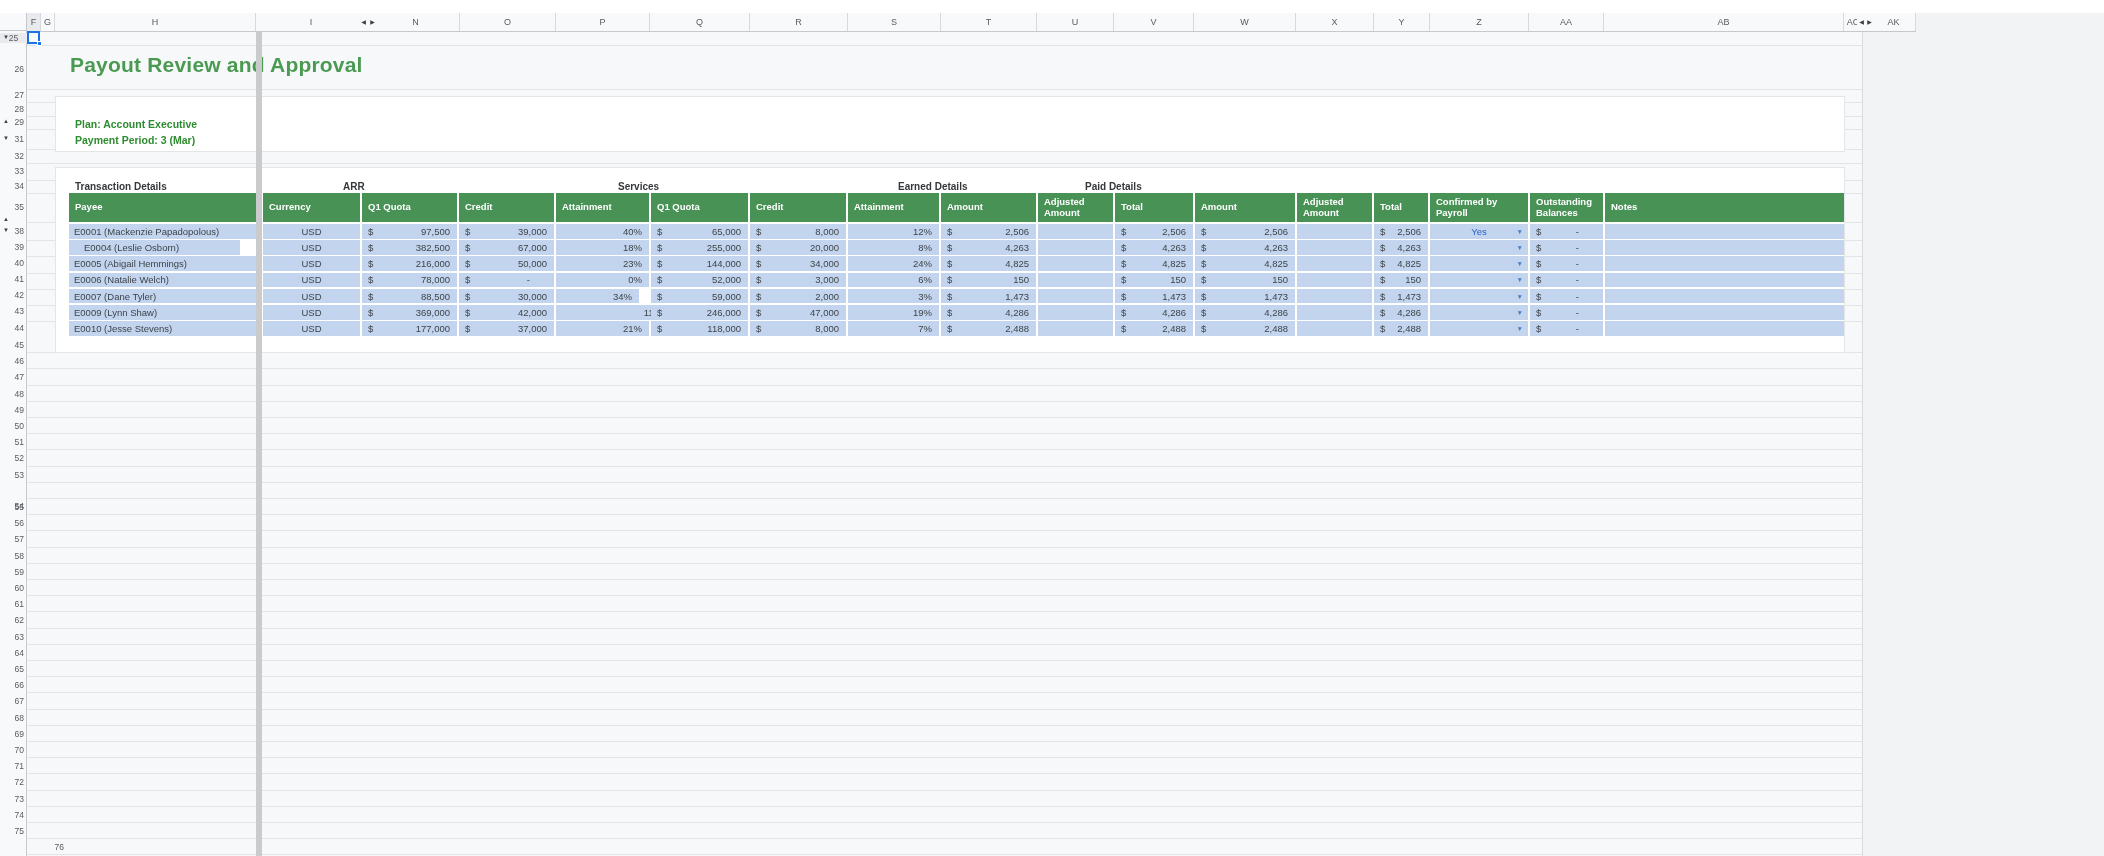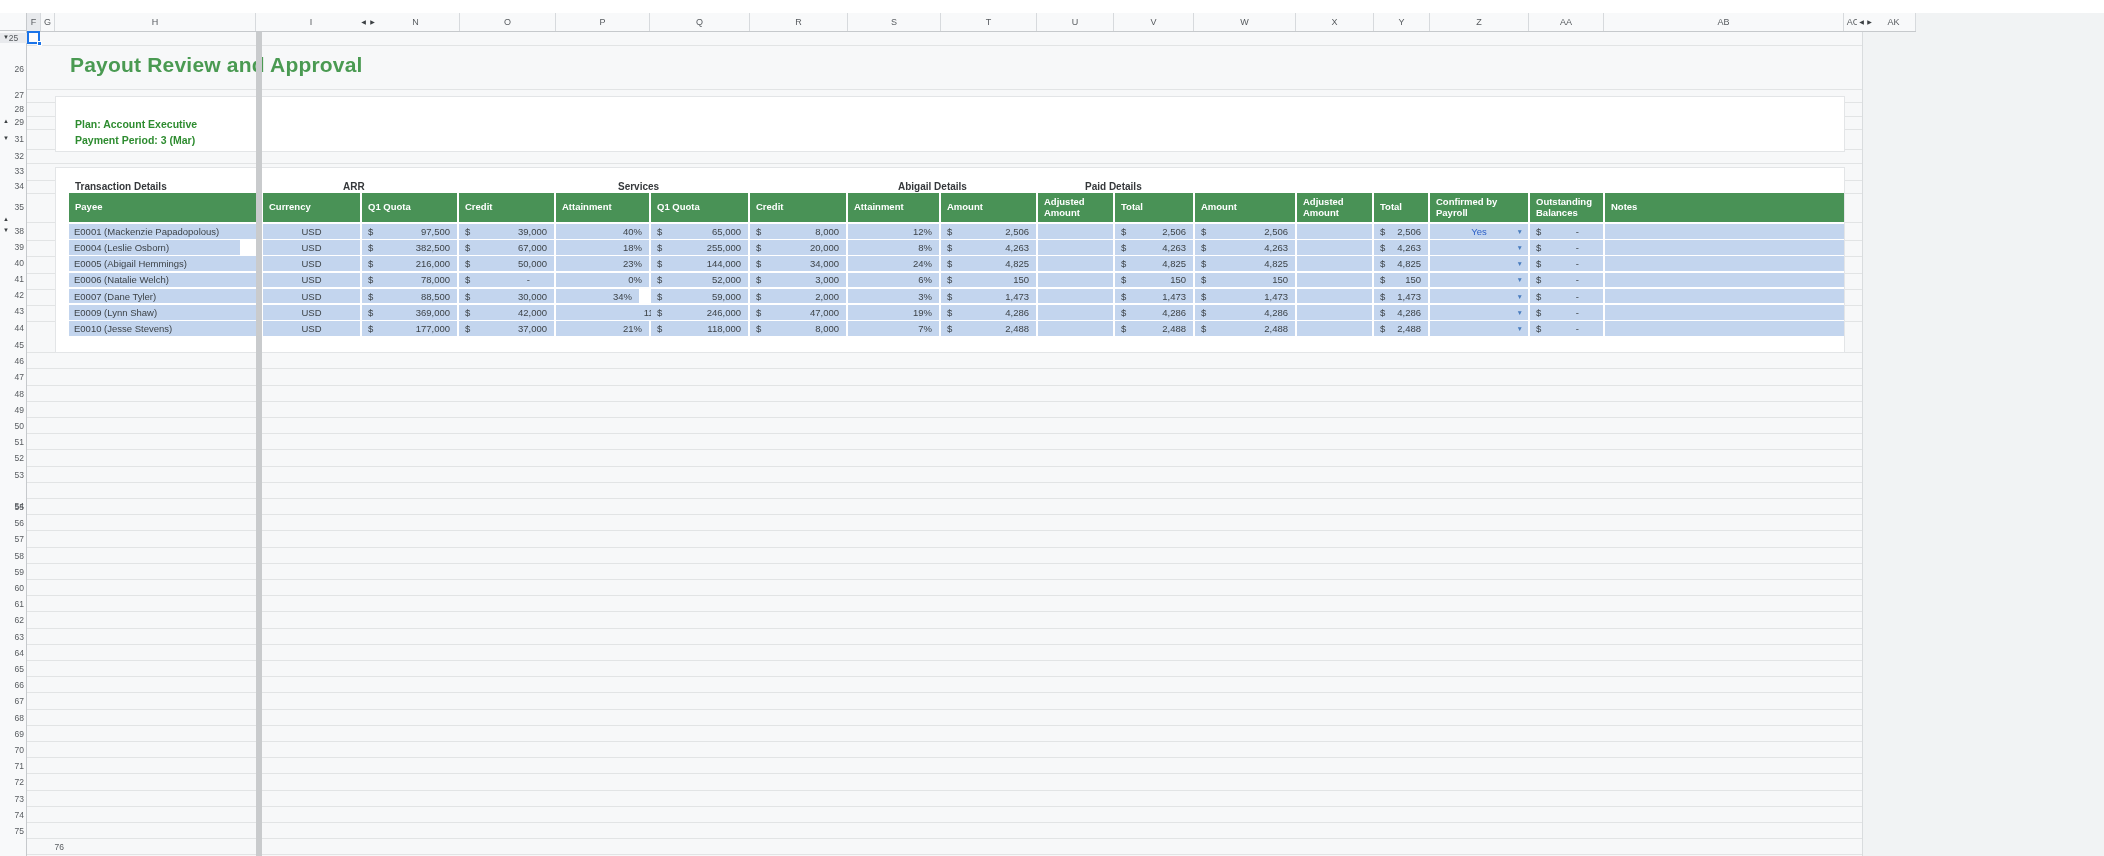--- a/index.html
+++ b/index.html
@@ -99,21 +99,21 @@
   <div class="abs card" style="left:55px;top:167px;width:1790px;height:186px"></div>
 
   <div class="abs title">Payout Review and Approval</div>
   <div class="abs planline" style="top:118px">Plan: Account Executive</div>
   <div class="abs planline" style="top:134px">Payment Period: 3 (Mar)</div>
 
   <div id="tablegen">
       <div class="abs grouplabel" style="left: 75px;">Transaction Details</div>
       <div class="abs grouplabel" style="left: 343px;">ARR</div>
       <div class="abs grouplabel" style="left: 618px;">Services</div>
-      <div class="abs grouplabel" style="left: 898px;">Abigail Details</div>
+      <div class="abs grouplabel" style="left: 898px;">Earned Details</div>
       <div class="abs grouplabel" style="left: 1085px;">Paid Details</div>
       <div class="abs hcell" style="left: 69px; width: 187px;">
         <span>Payee</span>
       </div>
       <div class="abs hcell" style="left: 263px; width: 97px;">
         <span>Currency</span>
       </div>
       <div class="abs hcell" style="left: 362px; width: 95px;">
         <span>Q1 Quota</span>
       </div>
@@ -199,21 +199,21 @@
       </div>
       <div class="abs dcell" style="left: 1430px; top: 224px; width: 98px; position: absolute;">
         <span class="yes-text">Yes</span>
         <span class="dd-caret">▼</span>
       </div>
       <div class="abs dcell" style="left: 1530px; top: 224px; width: 73px; position: absolute;">
         <span class="money-d">$</span>
         <span class="money-v dash">-</span>
       </div>
       <div class="abs dcell" style="left: 1605px; top: 224px; width: 239px; position: absolute;"></div>
-      <div class="abs dcell pl" style="left: 69px; top: 240.2px; width: 171px; position: absolute; padding-left: 5px; text-align: right;">E0004 (Leslie Osborn)</div>
+      <div class="abs dcell pl" style="left: 69px; top: 240.2px; width: 171px; position: absolute; padding-left: 15px; text-align: right;">E0004 (Leslie Osborn)</div>
       <div class="abs dcell center" style="left: 263px; top: 240.2px; width: 97px; position: absolute;">USD</div>
       <div class="abs dcell" style="left: 362px; top: 240.2px; width: 95px; position: absolute;">
         <span class="money-d">$</span>
         <span class="money-v">382,500</span>
       </div>
       <div class="abs dcell" style="left: 459px; top: 240.2px; width: 95px; position: absolute;">
         <span class="money-d">$</span>
         <span class="money-v">67,000</span>
       </div>
       <div class="abs dcell right" style="left: 556px; top: 240.2px; width: 93px; position: absolute;">18%</div>

